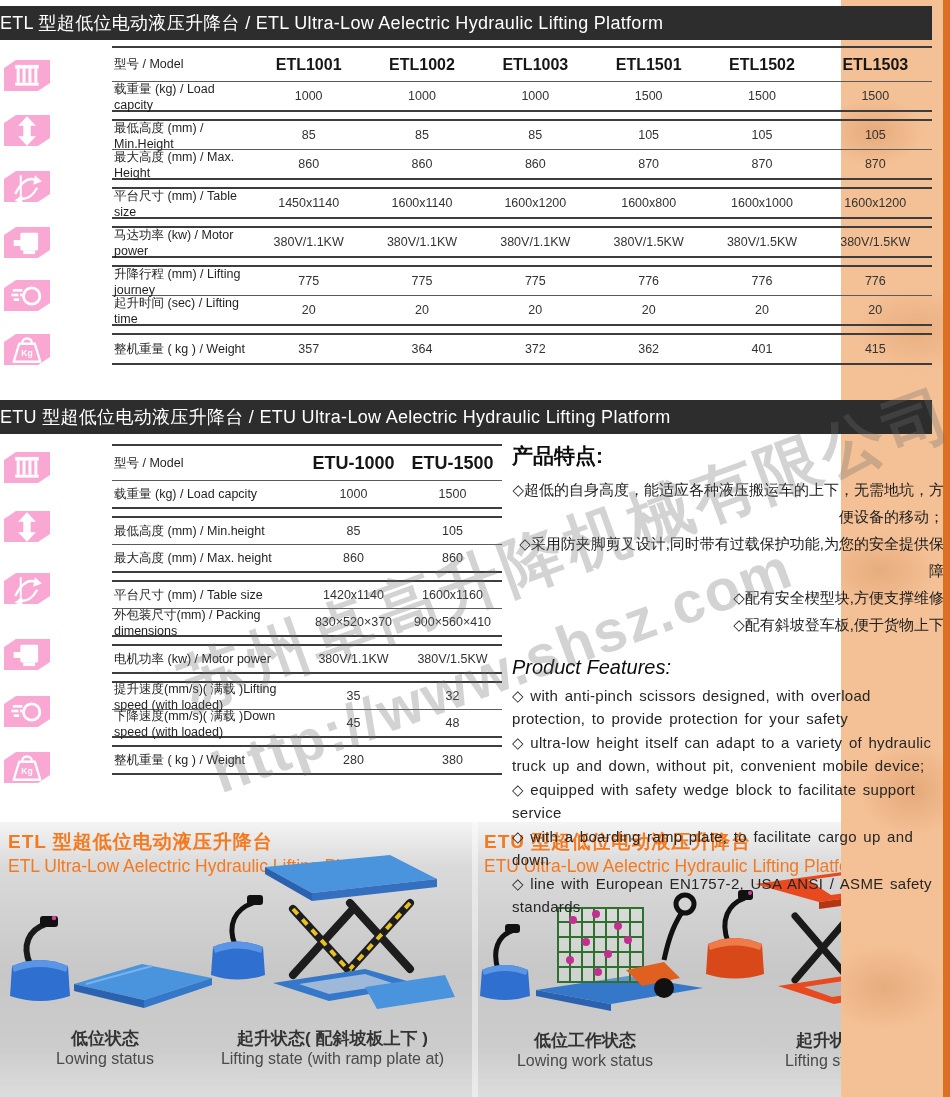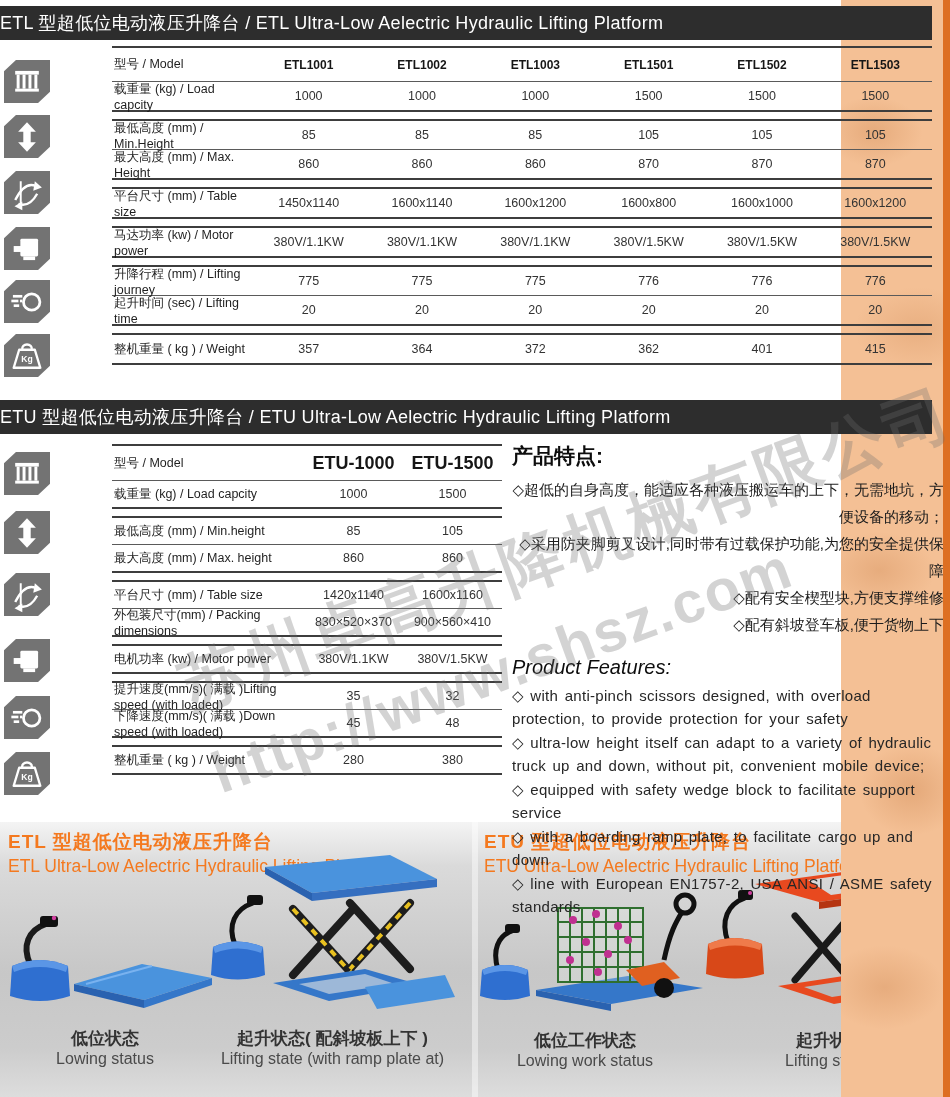--- a/index.html
+++ b/index.html
@@ -18,41 +18,41 @@
   .edge-strip{position:absolute;left:943px;top:0;width:7px;height:1097px;background:#dd6f22;z-index:3;}
 
   
   .secbar{position:absolute;left:0;width:932px;height:34px;background:#2d2d2d;color:#fff;
     display:flex;align-items:center;box-sizing:border-box;
     font-size:18px;letter-spacing:.3px;z-index:2;}
   #etl-bar{top:6px;}
   #etu-bar{top:400px;}
 
   
-  .sticker{position:absolute;left:4px;width:46px;height:43px;background:#737373;z-index:2;
+  .sticker{position:absolute;left:4px;width:46px;height:31px;background:#f9a8d4;z-index:2;
     clip-path:polygon(26% 0,100% 0,100% 74%,74% 100%,0 100%,0 26%);
     display:flex;align-items:center;justify-content:center;}
 
   
   .dtable{position:absolute;z-index:2;}
   #etl-table{left:112px;top:46px;width:820px;}
   #etu-table{left:112px;top:444px;width:390px;}
   .tgroup{border-top:2px solid #3d3d3d;border-bottom:2px solid #3d3d3d;}
   .tgroup + .tgroup{margin-top:7px;}
   .trow{display:flex;align-items:center;}
   .trow + .trow{border-top:1px solid #5a5a5a;}
   .tlabel{font-size:12.5px;color:#1f1f1f;padding-left:2px;box-sizing:border-box;}
   #etl-table .tlabel{flex:0 0 140px;}
   #etu-table .tlabel{flex:0 0 192px;}
   .tval{flex:1;text-align:center;font-size:12.5px;color:#333;}
   #etl-table .trow{height:28px;}
   #etl-table .model-row{height:33px;}
   #etu-table .trow{height:26px;}
   #etu-table .model-row{height:34px;}
-  .model-row .tval{font-weight:bold;font-size:12px;color:#161616;}
+  .model-row .tval{font-weight:bold;font-size:16px;color:#161616;}
   #etu-table .model-row .tval{font-size:18px;}
 
   
   .features{position:absolute;left:512px;top:442px;width:432px;z-index:2;}
   .feat-cn-title{font-size:21px;font-weight:bold;color:#0d0d0d;margin-bottom:6px;}
   .feat-cn-item{font-size:15px;color:#1c1c1c;line-height:1.8;text-align:right;}
   .feat-en-title{font-size:20px;font-weight:normal;font-style:italic;color:#0d0d0d;margin:18px 0 6px;}
   .feat-en-item{font-size:15px;color:#262626;line-height:1.5;letter-spacing:.3px;word-spacing:2px;margin-bottom:2px;}
 
   

